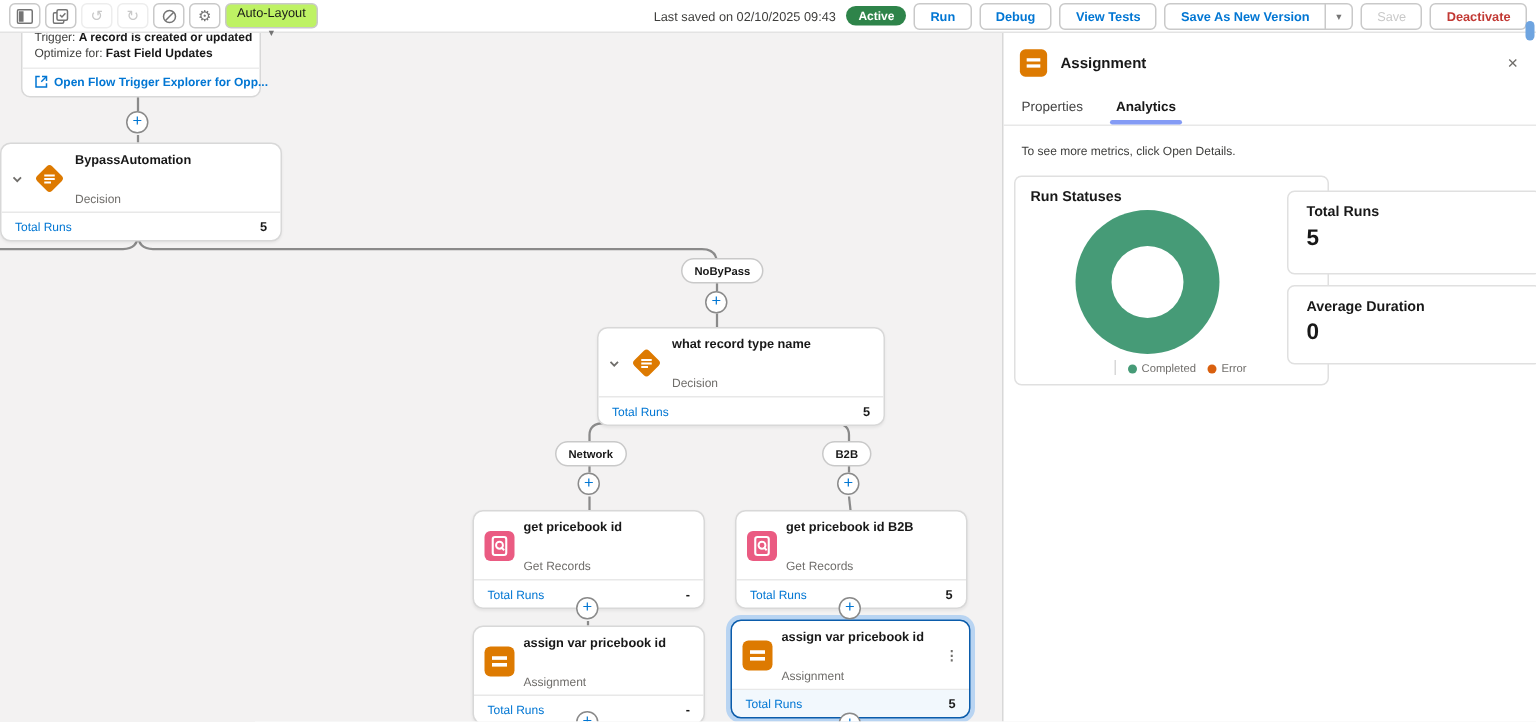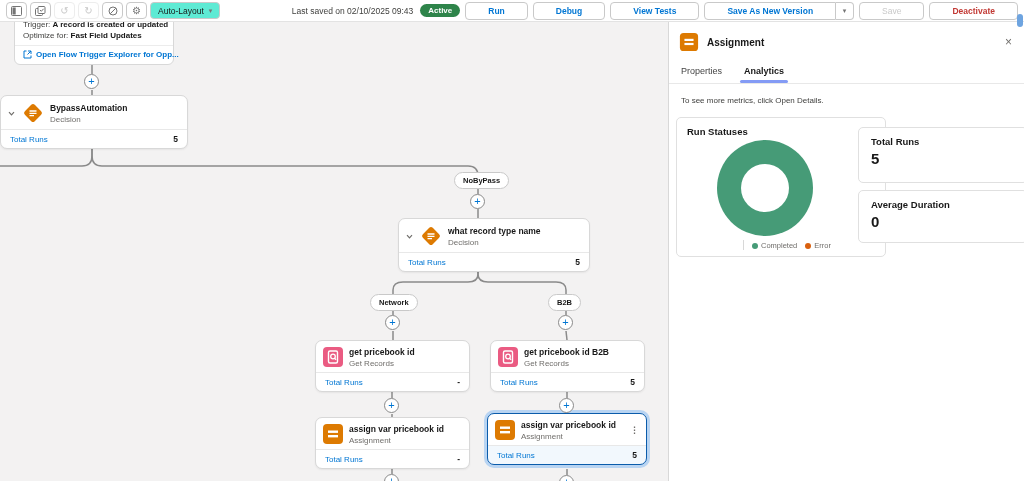--- a/index.html
+++ b/index.html
@@ -6,29 +6,29 @@
   html,body { width:1024px; height:481px; overflow:hidden; }
   body { font-family:"Liberation Sans", sans-serif; color:#181818; background:#fff; position:relative; }
 
   
   #topbar { position:absolute; left:0; top:0; width:1024px; height:22px; background:#fff;
             border-bottom:1px solid #e3e3e3; display:flex; align-items:center; padding:0 6px; z-index:30; }
   .tb-left { display:flex; align-items:center; gap:3px; }
   .tb-btn { height:17px; min-width:21px; border:1px solid #c9c9c9; border-radius:4px; background:#fff;
             display:flex; align-items:center; justify-content:center; font-size:10px; color:#747474; padding:0 3px; }
   .tb-btn.disabled { border-color:#ededed; color:#c9c9c9; }
-  .tb-dropdown { height:17px; border:1px solid #c9c9c9; border-radius:4px; background:#5eead4;
-            display:flex; align-items:center; gap:5px; font-size:8.5px; color:#181818; padding:0 7px; font-weight:400; }
+  .tb-dropdown { height:17px; border:1px solid #c9c9c9; border-radius:4px; background:#bef264;
+            display:flex; align-items:center; gap:5px; font-size:8.5px; color:#181818; padding:0 7px; font-weight:400;flex-direction:column; }
   .tb-dropdown .caret { font-size:7px; color:#747474; }
   .tb-right { margin-left:auto; display:flex; align-items:center; gap:5px; }
   .last-saved { font-size:8.5px; color:#3e3e3c; margin-right:2px; }
   .badge-active { background:#2e844a; color:#fff; font-size:8px; font-weight:bold; border-radius:8px;
             padding:2px 8px; }
   .hbtn { height:18px; border:1px solid #c9c9c9; border-radius:4px; background:#fff; color:#0176d3;
-            font-size:8.5px; font-weight:bold; display:flex; align-items:center; padding:0 22px; }
+            font-size:8.5px; font-weight:bold; display:flex; align-items:center; padding:0 10px; }
   .hbtn-group { display:flex; }
   .hbtn-group .hbtn { border-radius:4px 0 0 4px; }
   .hbtn-group .hbtn-caret { height:18px; width:18px; border:1px solid #c9c9c9; border-left:none;
             border-radius:0 4px 4px 0; background:#fff; color:#747474; font-size:7px;
             display:flex; align-items:center; justify-content:center; }
   .hbtn.disabled { color:#c9c9c9; font-weight:normal; }
   .hbtn.danger { color:#c23934; }
 
   
   #canvas { position:absolute; left:0; top:22px; width:668px; height:459px; background:#f3f2f2; overflow:hidden; }
@@ -39,21 +39,21 @@
              z-index:5; }
   .pill { position:absolute; background:#fff; border:1px solid #c9c9c9; border-radius:9px;
           font-size:7.5px; font-weight:bold; color:#181818; padding:3px 8px; text-align:center; z-index:5; }
 
   .node { position:absolute; background:#fff; border:1px solid #d8d8d8; border-radius:7px;
           box-shadow:0 1px 2px rgba(0,0,0,.06); z-index:4; }
   .node.selected { border:1px solid #0b5cab; box-shadow:0 0 0 3px #b8d4f2; }
   .node-head { display:flex; align-items:center; gap:5px; padding:5px 7px 4px 6px; }
   .node-titles { flex:1; min-width:0; }
   .node-title { font-size:8.5px; font-weight:bold; color:#181818; white-space:nowrap; }
-  .node-sub { font-size:8px; color:#706e6b; margin-top:2px; }
+  .node-sub { font-size:8px; color:#706e6b; margin-top:17px; }
   .node-foot { border-top:1px solid #e8e8e8; display:flex; align-items:center; justify-content:space-between;
                padding:4px 9px; }
   .node.selected .node-foot { background:rgba(1,118,211,0.05); border-radius:0 0 6px 6px; }
   .runs-link { font-size:8px; color:#0176d3; }
   .runs-val { font-size:8.5px; font-weight:bold; color:#181818; }
   .chev { width:9px; height:9px; display:inline-block; flex:0 0 auto; }
   .menu-dots { color:#706e6b; font-size:9px; font-weight:bold; margin-left:4px; }
 
   
   #trigger-card { position:absolute; left:14px; top:-8px; width:160px; background:#fff;

